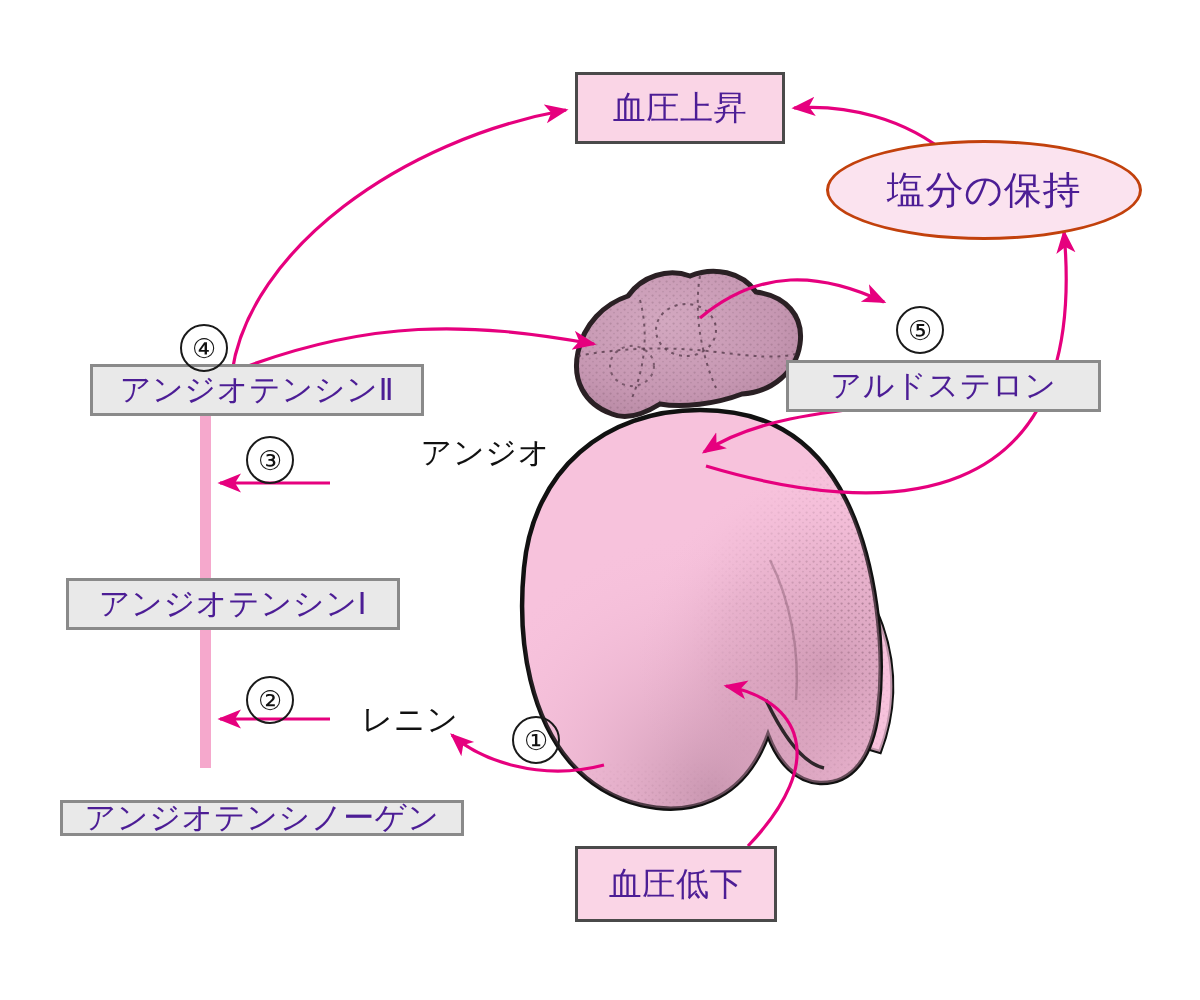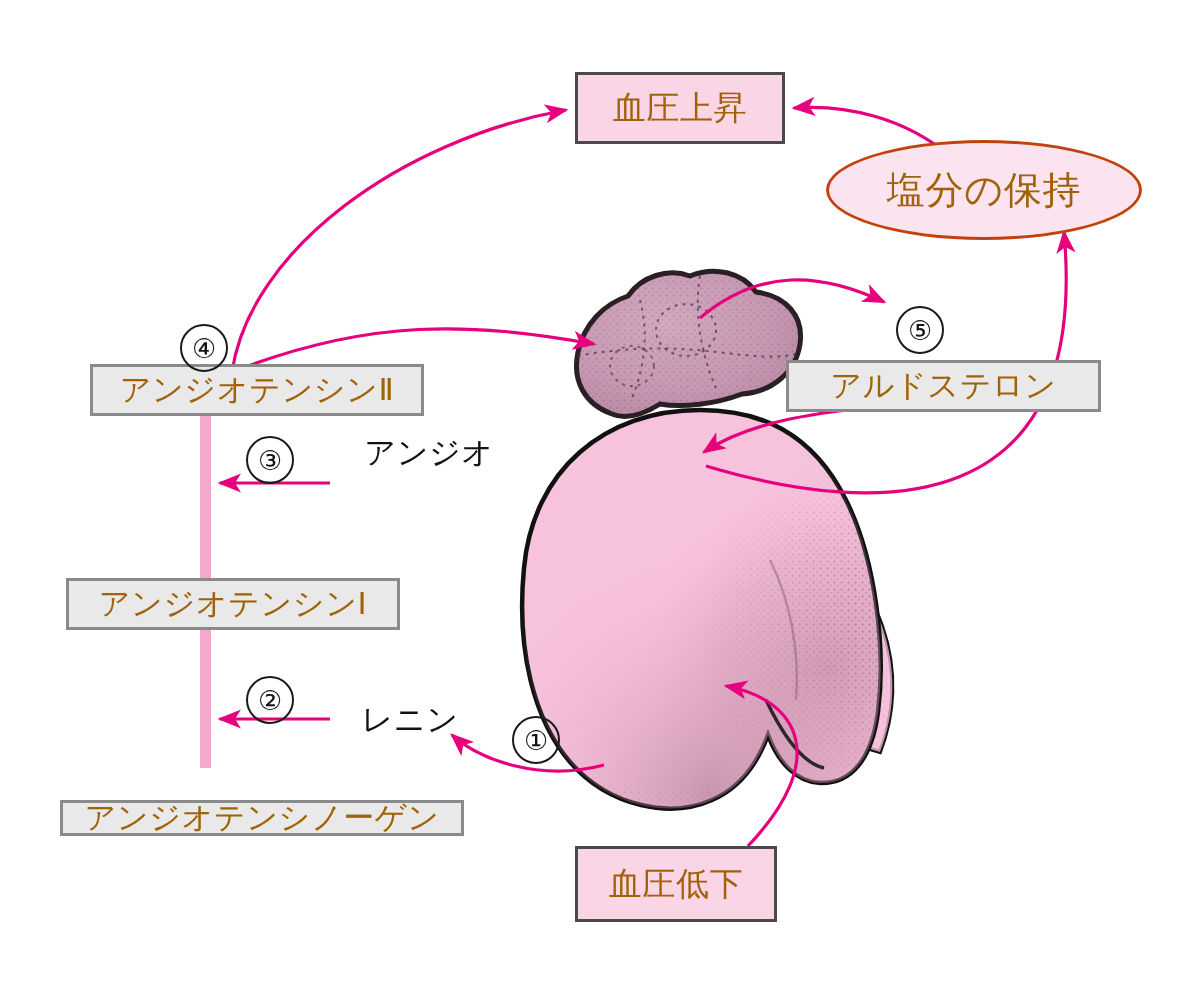--- a/index.html
+++ b/index.html
@@ -5,21 +5,21 @@
   html,body{margin:0;padding:0;background:#ffffff;}
   body{width:1200px;height:1000px;overflow:hidden;
        font-family:"DejaVu Sans","Liberation Sans",sans-serif;}
   #stage{position:relative;width:1200px;height:1000px;background:#fff;}
   svg.layer{position:absolute;left:0;top:0;width:1200px;height:1000px;}
   #art{z-index:1;}
   #wires{z-index:2;}
 
   .node{position:absolute;z-index:3;box-sizing:border-box;
         display:flex;align-items:center;justify-content:center;
-        text-align:center;color:#a16207;letter-spacing:.02em;}
+        text-align:center;color:#4c1d95;letter-spacing:.02em;}
   .gray-box{background:#e9e9e9;border:3px solid #8a8a8a;
             font-size:31px;font-weight:500;}
   .pink-box{background:#fad5e6;border:3px solid #4a4a4a;
             font-size:33px;font-weight:500;}
   .pink-ellipse{background:#fbe3ef;border:3px solid #c2410c;
             border-radius:50%;font-size:38px;font-weight:500;}
   .plain-text{font-size:31px;font-weight:500;color:#111;line-height:1.18;}
   .circ-num{position:absolute;z-index:4;width:44px;height:44px;
             border:2.6px solid #1a1a1a;border-radius:50%;
             display:flex;align-items:center;justify-content:center;
@@ -195,22 +195,22 @@
   <div class="node gray-box" style="left:786px;top:360px;width:315px;height:52px;">アルドステロン</div>
 
   <div class="node gray-box" style="left:66px;top:364px;width:334px;height:52px;margin-left:24px;">アンジオテンシンⅡ</div>
 
   <div class="node gray-box" style="left:66px;top:578px;width:334px;height:52px;">アンジオテンシンⅠ</div>
 
   <div class="node gray-box" style="left:60px;top:800px;width:404px;height:36px;">アンジオテンシノーゲン</div>
 
   <div class="node pink-box" style="left:575px;top:846px;width:202px;height:76px;">血圧低下</div>
 
-  <div class="node plain-text" style="left:344px;top:434px;width:170px;height:120px;
-       display:block;text-align:center;">
+  <div class="node plain-text" style="left:380px;top:434px;width:170px;height:120px;
+       display:block;text-align:right;">
     <div>アンジオ</div>
   </div>
 
   <div class="node plain-text" style="left:340px;top:698px;width:140px;height:42px;">レニン</div>
 
   <div class="circ-num" style="left:512px;top:716px;">①</div>
   <div class="circ-num" style="left:246px;top:676px;">②</div>
   <div class="circ-num" style="left:246px;top:436px;">③</div>
   <div class="circ-num" style="left:180px;top:324px;">④</div>
   <div class="circ-num" style="left:896px;top:306px;">⑤</div>

